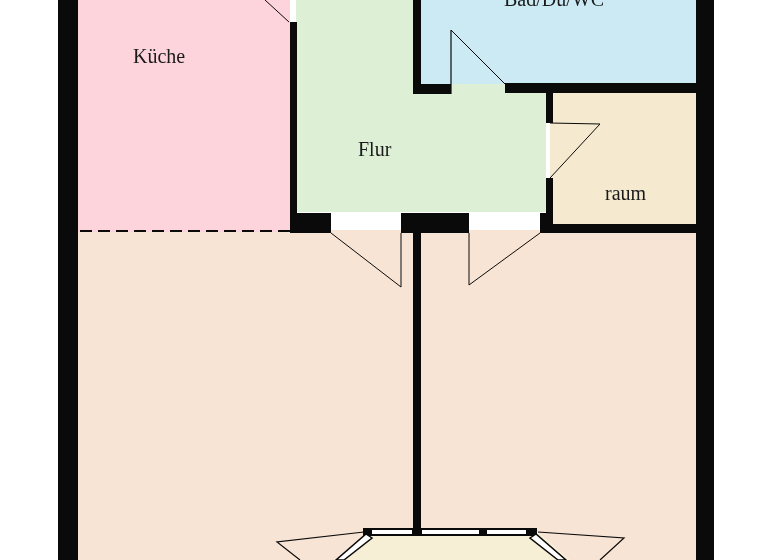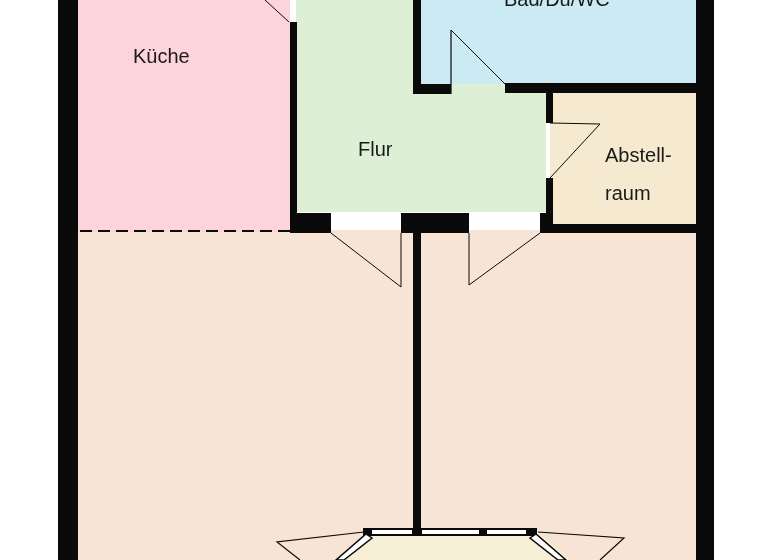--- a/index.html
+++ b/index.html
@@ -1,18 +1,18 @@
 <!DOCTYPE html>
 <html><head>
 <meta charset="utf-8">
 <style>
   html, body { margin: 0; padding: 0; background: #ffffff; }
   body { width: 768px; height: 560px; overflow: hidden; position: relative; font-family: "Liberation Sans", sans-serif; }
   .plan { position: absolute; left: 0; top: 0; width: 768px; height: 560px; }
-  .label { position: absolute; font-family: Liberation Sans, sans-serif; font-size: 20px; color: #1a1a1a; line-height: 1.3; }
+  .label { position: absolute; font-family: Liberation Serif, serif; font-size: 20px; color: #1a1a1a; line-height: 1.3; }
 </style>
 </head>
 <body>
 
 <div class="plan">
   <svg width="768" height="560" viewBox="0 0 768 560">
 
     <rect x="76" y="230" width="620" height="330" fill="#f8e4d4"></rect>
     <rect x="76" y="0" width="214" height="232" fill="#fdd3dc"></rect>
     <rect x="296" y="0" width="250" height="212" fill="#ddf0d6"></rect>
@@ -64,15 +64,14 @@
     <polygon points="366,534 372,538 344,560 336,560" fill="#ffffff" stroke="#0a0a0a" stroke-width="1.5"></polygon>
     <polygon points="536,534 530,538 558,560 566,560" fill="#ffffff" stroke="#0a0a0a" stroke-width="1.5"></polygon>
 
     <polyline points="364,532 277,542 300,560" fill="none" stroke="#0a0a0a" stroke-width="1.2"></polyline>
     <polyline points="538,532 624,538 600,560" fill="none" stroke="#0a0a0a" stroke-width="1.2"></polyline>
   </svg>
 
   <div class="label" style="left:133px; top:43px;">Küche</div>
   <div class="label" style="left:358px; top:136px;">Flur</div>
   <div class="label" style="left:504px; top:-14px;">Bad/Du/WC</div>
-  <div class="label" style="left:605px; top:142px;">Abstell-</div>
   <div class="label" style="left:605px; top:180px;">raum</div>
 </div>
 
 </body></html>

